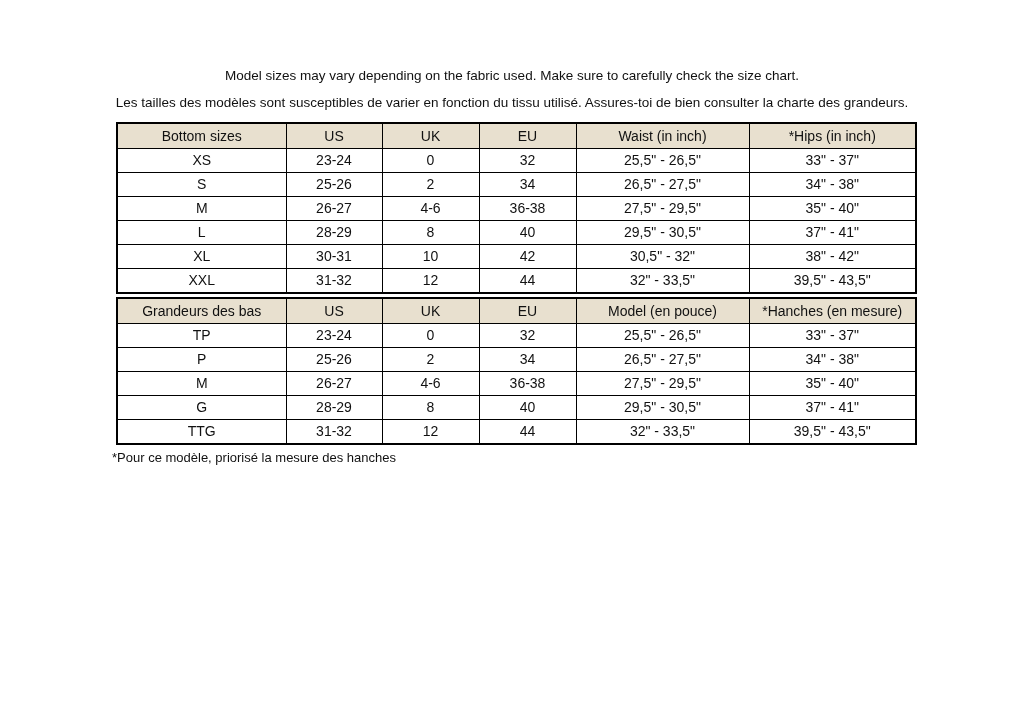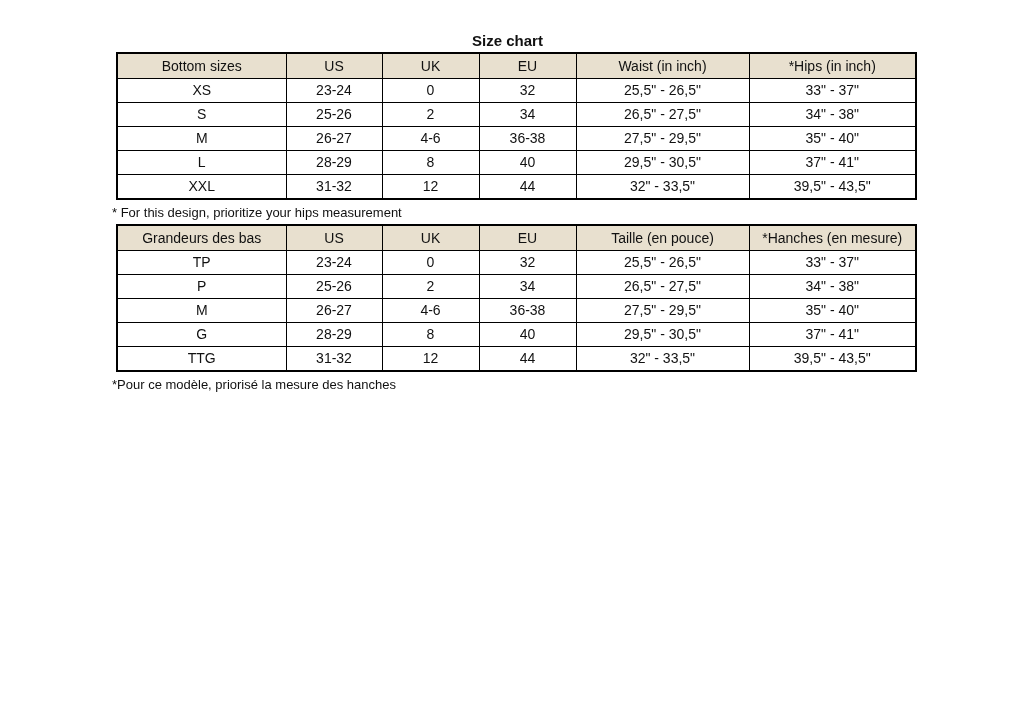--- a/index.html
+++ b/index.html
@@ -72,22 +72,25 @@
     font-size: 13px;
     line-height: 16px;
     margin: 5px 0 0 112px;
   }
 </style>
 </head>
 <body>
 
 <div class="page">
 
-
-  <h2 class="section-title title-en">Size chart</h2>
+  <div class="intro">
+    <p class="intro-line">Model sizes may vary depending on the fabric used. Make sure to carefully check the size chart.</p>
+    <p class="intro-line">Les tailles des modèles sont susceptibles de varier en fonction du tissu utilisé. Assures-toi de bien consulter la charte des grandeurs.</p>
+  </div>
+
 
   <table class="size-table">
     <colgroup>
       <col class="col-size">
         <col class="col-us">
         <col class="col-uk">
       <col class="col-eu">
         <col class="col-waist">
         <col class="col-hips">
     </colgroup>
@@ -128,49 +131,56 @@
         </tr>
         <tr>
           <td>L</td>
           <td>28-29</td>
           <td>8</td>
           <td>40</td>
           <td>29,5" - 30,5"</td>
           <td>37" - 41"</td>
         </tr>
         <tr>
+          <td>XL</td>
+          <td>30-31</td>
+          <td>10</td>
+          <td>42</td>
+          <td>30,5" - 32"</td>
+          <td>38" - 42"</td>
+        </tr>
+        <tr>
           <td>XXL</td>
           <td>31-32</td>
           <td>12</td>
           <td>44</td>
           <td>32" - 33,5"</td>
           <td>39,5" - 43,5"</td>
         </tr>
       </tbody>
   </table>
 
-  <p class="footnote">* For this design, prioritize your hips measurement</p>
 
 
   <table class="size-table">
     <colgroup>
       <col class="col-size">
         <col class="col-us">
         <col class="col-uk">
       <col class="col-eu">
         <col class="col-waist">
         <col class="col-hips">
     </colgroup>
     <thead>
       <tr>
         <th>Grandeurs des bas</th>
         <th>US</th>
         <th>UK</th>
         <th>EU</th>
-        <th>Taille (en pouce)</th>
+        <th>Model (en pouce)</th>
         <th>*Hanches (en mesure)</th>
       </tr>
     </thead>
     <tbody id="tbody-fr">
         <tr>
           <td>TP</td>
           <td>23-24</td>
           <td>0</td>
           <td>32</td>
           <td>25,5" - 26,5"</td>

